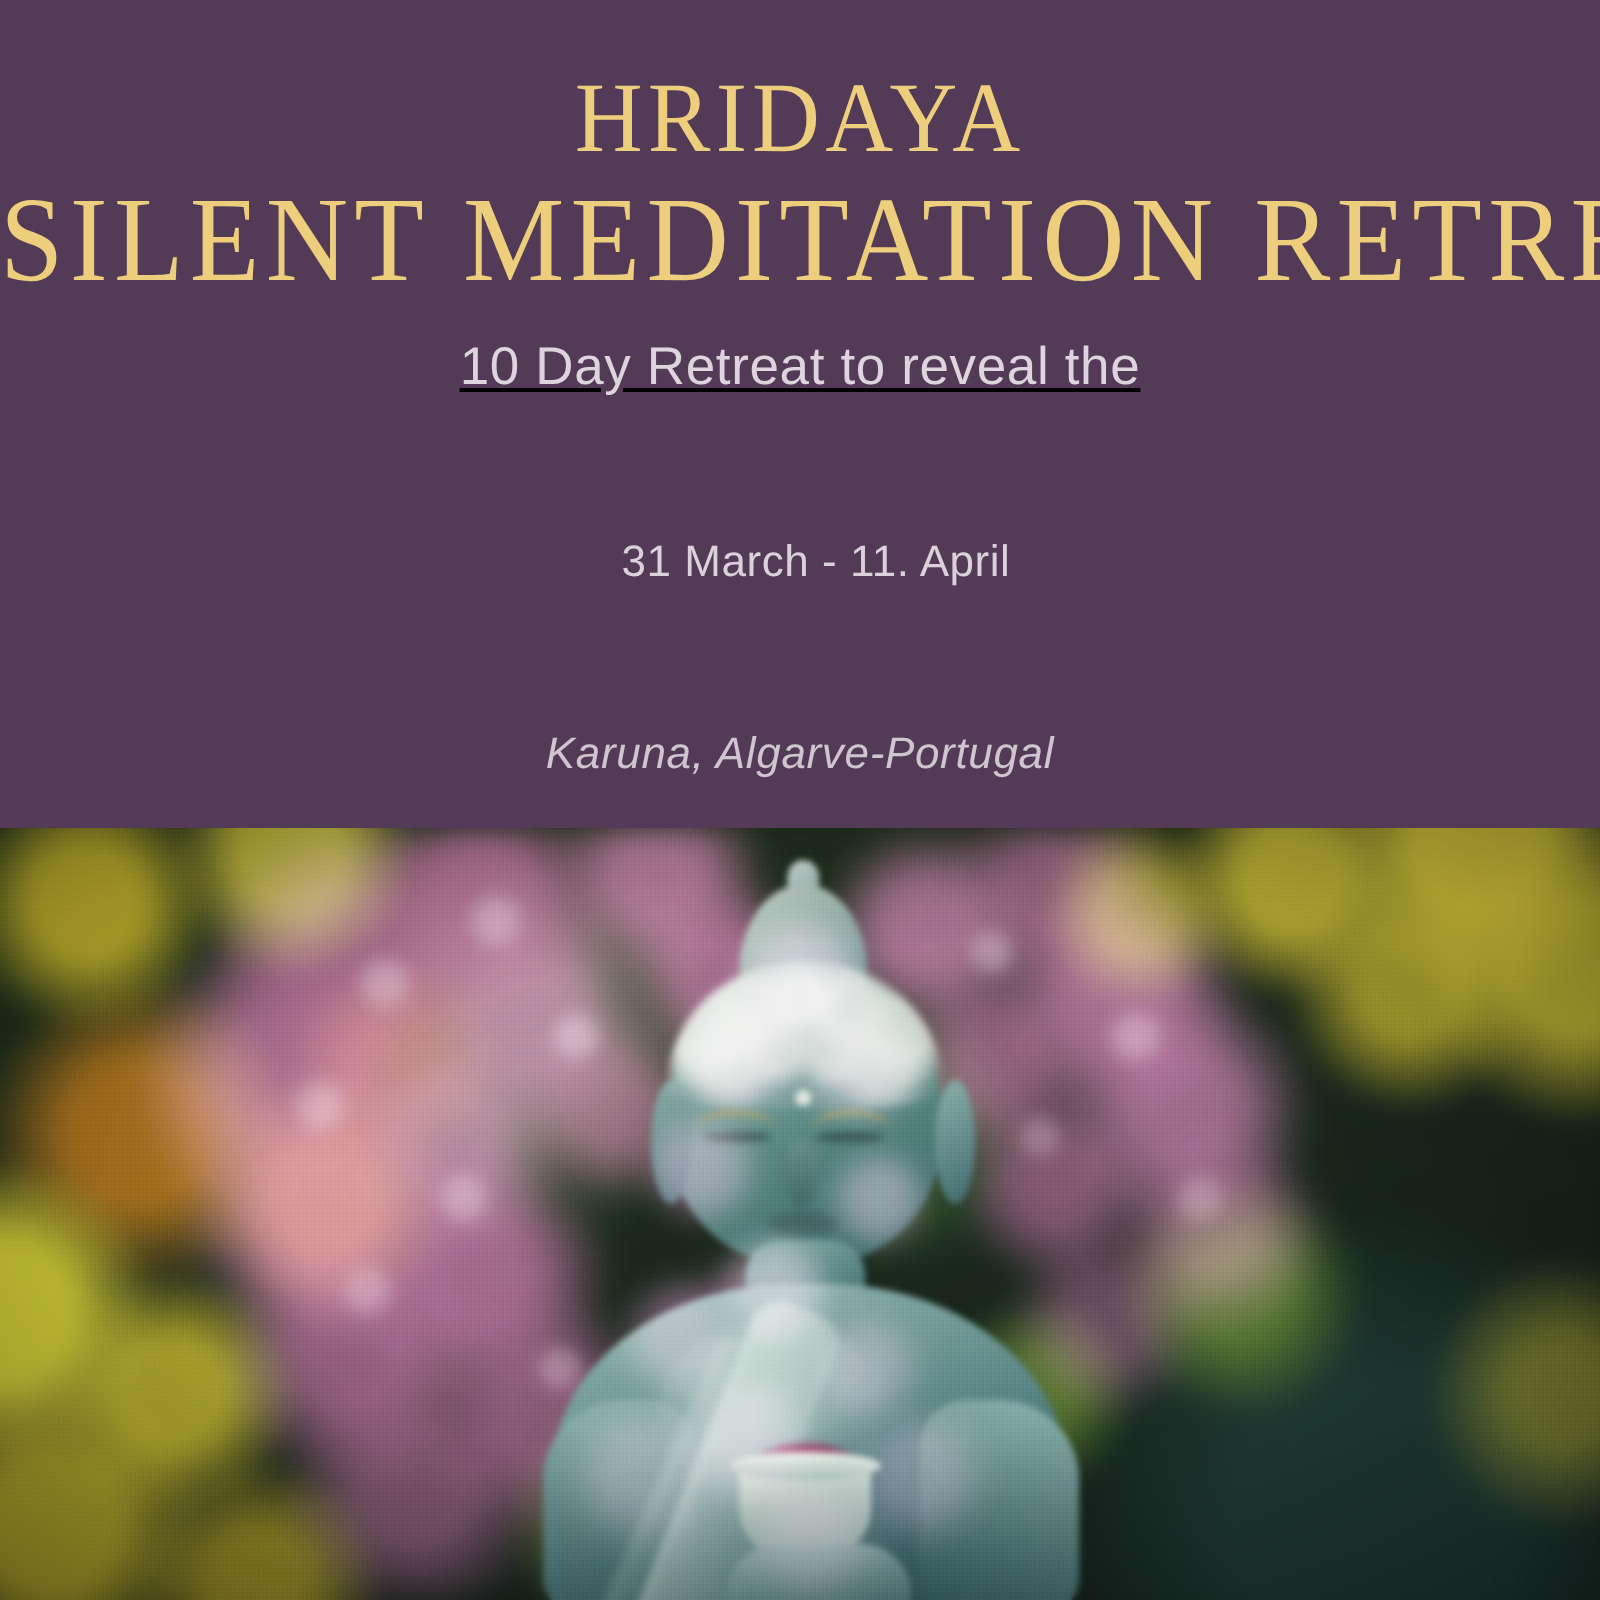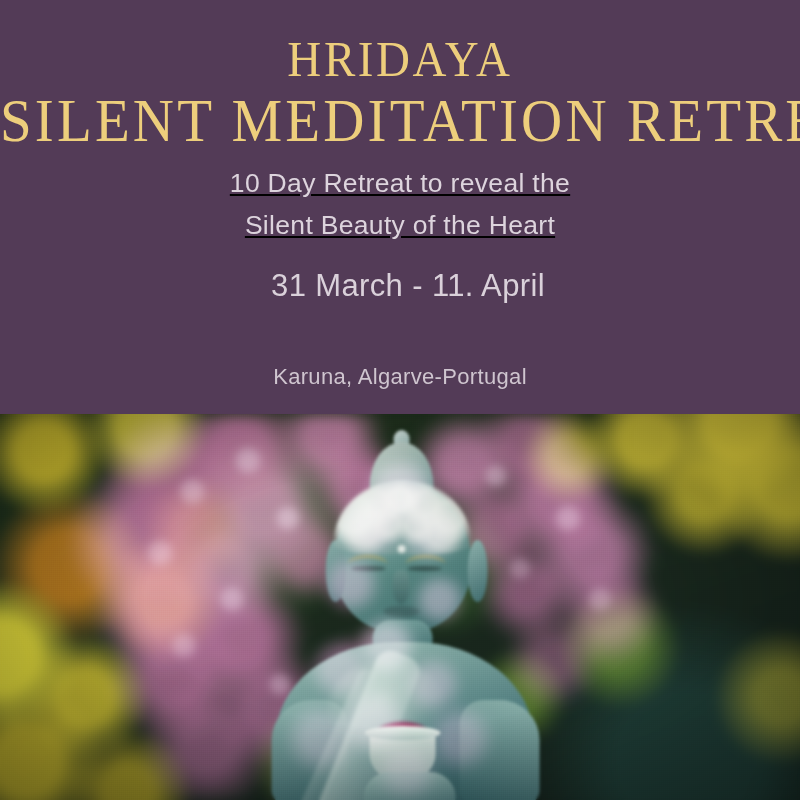--- a/index.html
+++ b/index.html
@@ -76,33 +76,34 @@
   .date-block {
     position: absolute;
     left: 0;
     top: 268px;
     width: 800px;
     text-align: center;
   }
   .date-line {
     display: block;
     color: #DAD1DA;
-    font-size: 31px;
+    font-size: 22px;
     font-weight: 300;
     letter-spacing: 0.012em;
     white-space: nowrap;
     padding-left: 16px;
   }
 
   .location-block {
     position: absolute;
     left: 0;
     top: 364px;
     width: 800px;
     text-align: center;
+    font-style: italic;
   }
   .location-line {
     display: block;
     color: #CFC5CF;
     font-size: 22px;
     font-weight: 300;
     letter-spacing: 0.015em;
     white-space: nowrap;
   }
 
@@ -443,21 +444,20 @@
 
   <div class="text-band">
 
     <div class="title-block">
       <span class="title-line title-line-1">HRIDAYA</span>
       <span class="title-line title-line-2">SILENT MEDITATION RETREAT</span>
     </div>
 
     <div class="subtitle-block">
       <span class="subtitle-line">10 Day Retreat to reveal the</span>
-      <span class="subtitle-line">Silent Beauty of the Heart</span>
     </div>
 
     <div class="date-block">
       <span class="date-line">31 March - 11. April</span>
     </div>
 
     <div class="location-block">
       <span class="location-line">Karuna, Algarve-Portugal</span>
     </div>
 

